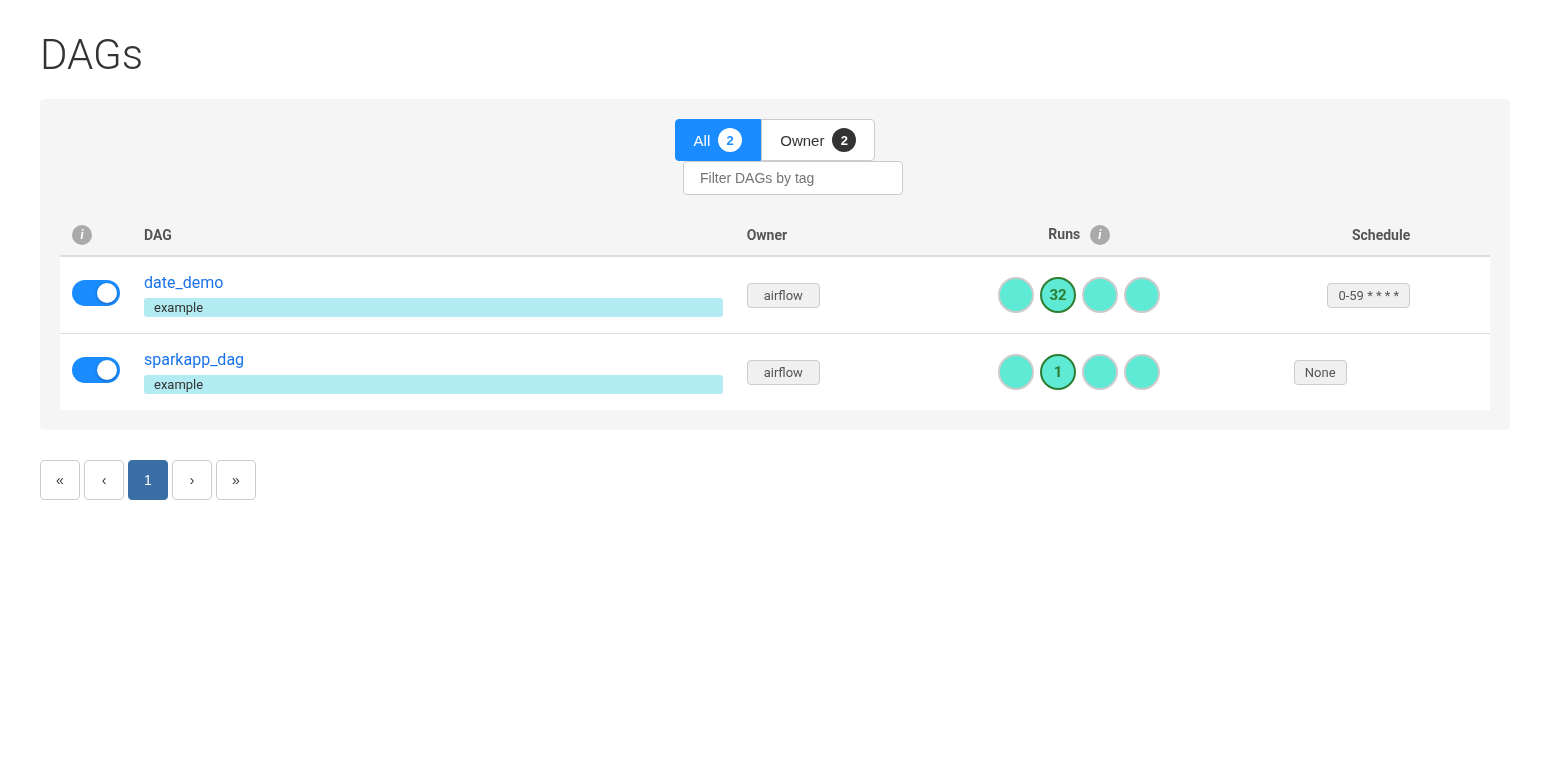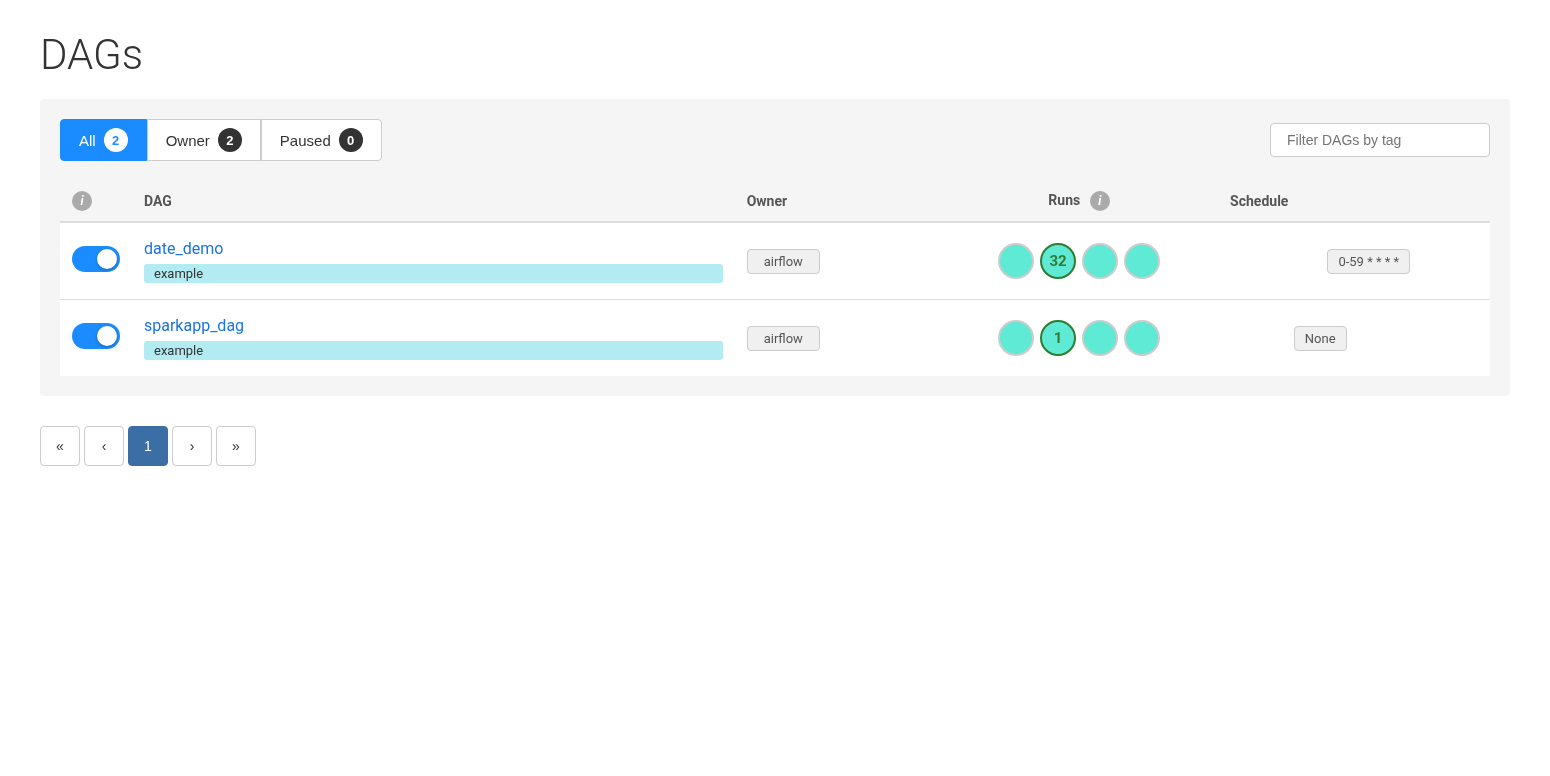--- a/index.html
+++ b/index.html
@@ -18,20 +18,21 @@
     .content-area {
       background: #f5f5f5;
       border-radius: 4px;
       padding: 20px;
     }
     .toolbar {
       display: flex;
       align-items: center;
       justify-content: space-between;
       margin-bottom: 20px;
+      flex-direction: column;
     }
     .tab-group {
       display: flex;
       align-items: center;
       gap: 0;
     }
     .tab-btn {
       display: flex;
       align-items: center;
       gap: 8px;
@@ -92,21 +93,21 @@
       padding: 10px 12px;
       text-align: left;
       font-weight: 700;
       font-size: 14px;
       color: #555;
     }
     .dag-table th.runs-col {
       text-align: center;
     }
     .dag-table th.schedule-col {
-      text-align: left;
+      text-align: right;
     }
     .dag-table tbody tr {
       border-bottom: 1px solid #ddd;
       background: #fff;
     }
     .dag-table tbody tr:last-child {
       border-bottom: none;
     }
     .dag-table td {
       padding: 16px 12px;
@@ -250,24 +251,20 @@
 <div class="content-area">
   <div class="toolbar">
     <div class="tab-group">
       <button class="tab-btn active">
         <span>All</span>
         <span class="tab-badge">2</span>
       </button>
       <button class="tab-btn">
         <span>Owner</span>
         <span class="tab-badge">2</span>
-      </button>
-      <button class="tab-btn">
-        <span>Paused</span>
-        <span class="tab-badge">0</span>
       </button>
     </div>
     <input class="filter-input" type="text" placeholder="Filter DAGs by tag" style="">
   </div>
 
   <table class="dag-table">
     <thead>
       <tr>
         <th class="col-info">
           <span class="info-icon">i</span>

